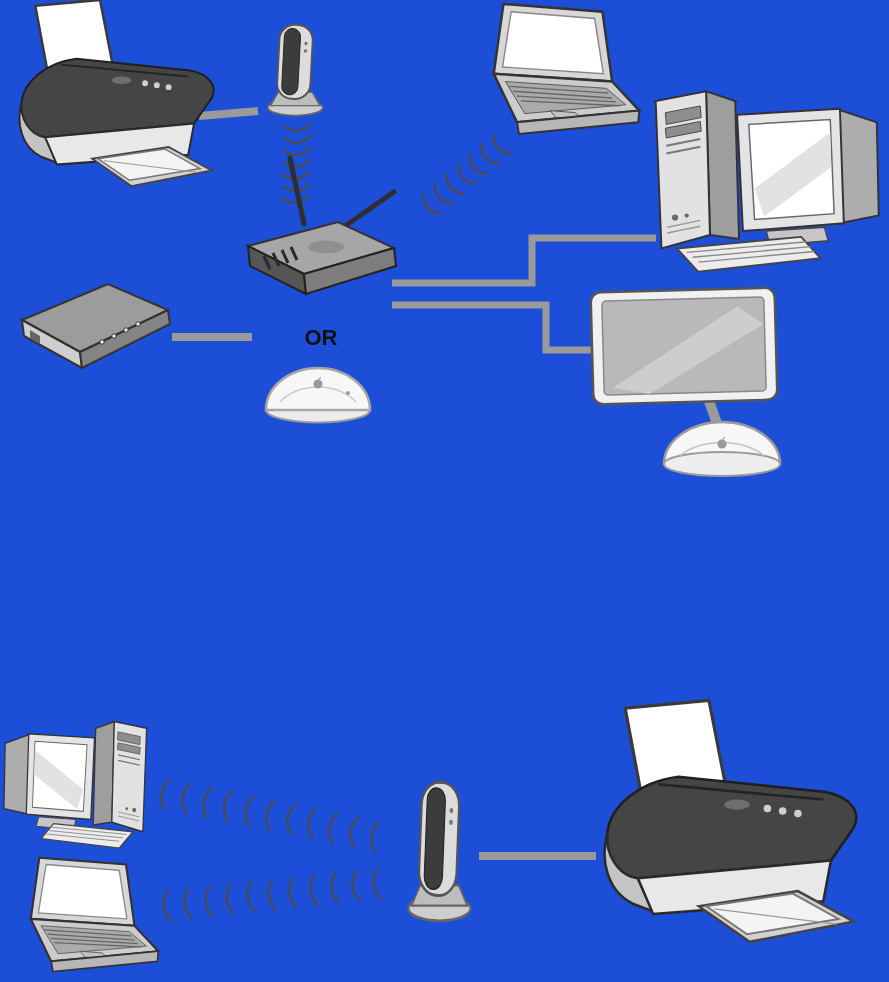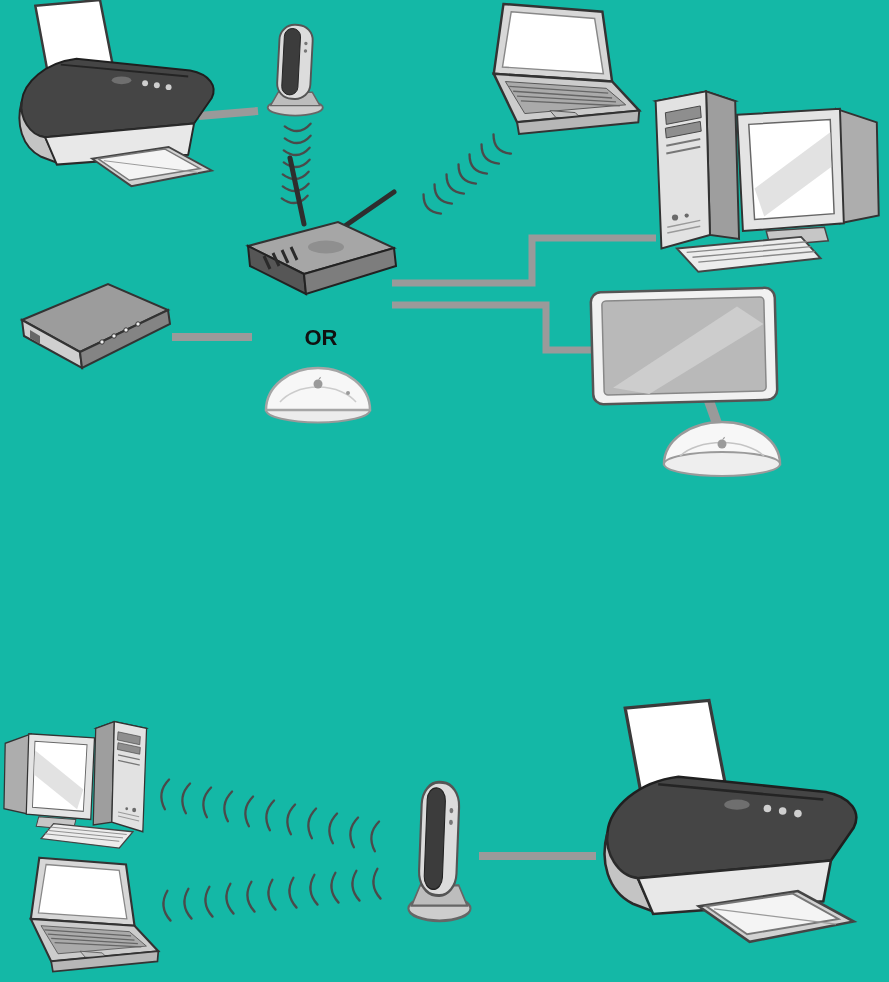--- a/index.html
+++ b/index.html
@@ -1,19 +1,19 @@
 <!DOCTYPE html>
 <html><head>
 <meta charset="utf-8">
 <style>
   html,body { margin:0; padding:0; background:#ffffff; }
   .canvas {
     position:relative;
     width:889px; height:982px;
-    background:#14b8a6;
+    background:#1d4ed8;
     font-family:"Liberation Sans", sans-serif;
     overflow:hidden;
     text-align:center;
   }
   .canvas svg { position:absolute; left:0; top:0; }
   .or-text {
     font-family:"Liberation Sans", sans-serif;
     font-weight:bold;
     font-size:22px;
     fill:#111111;

